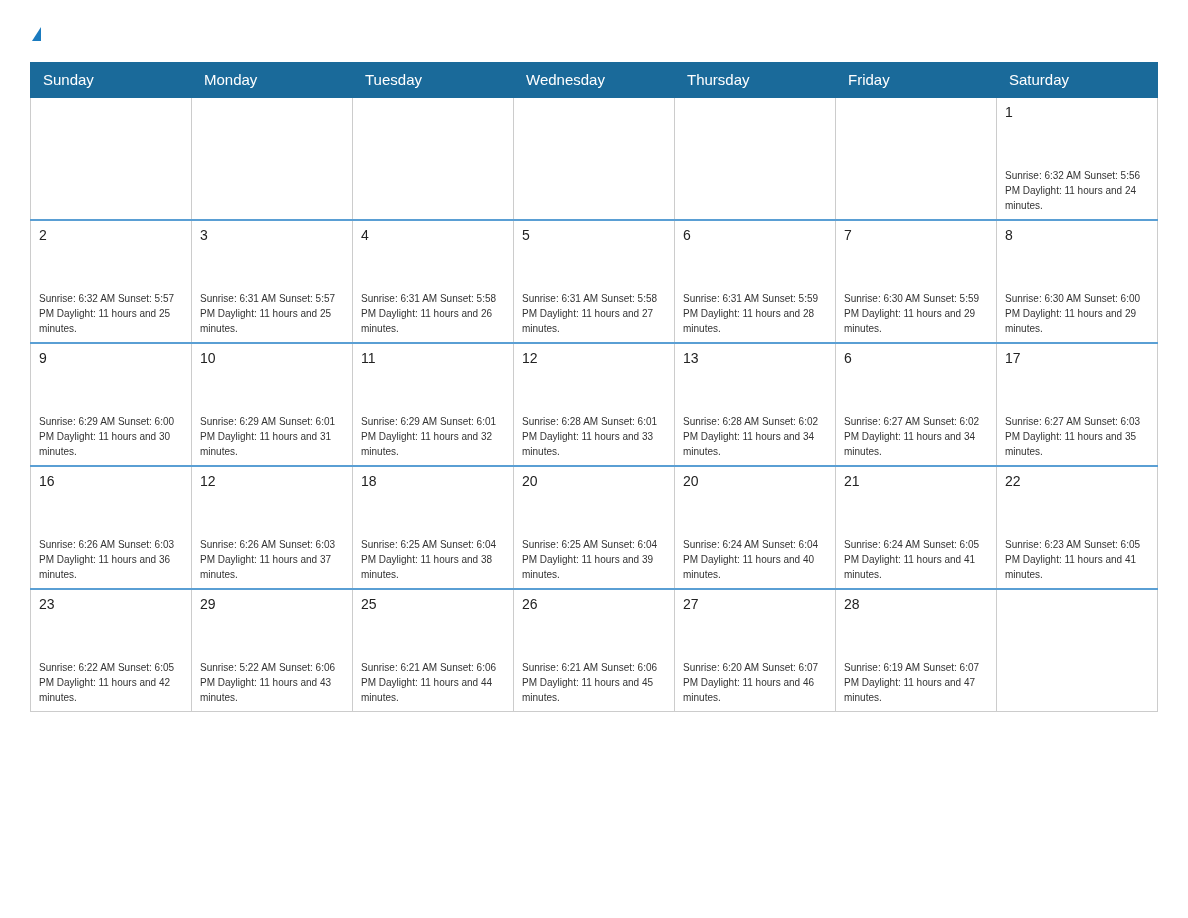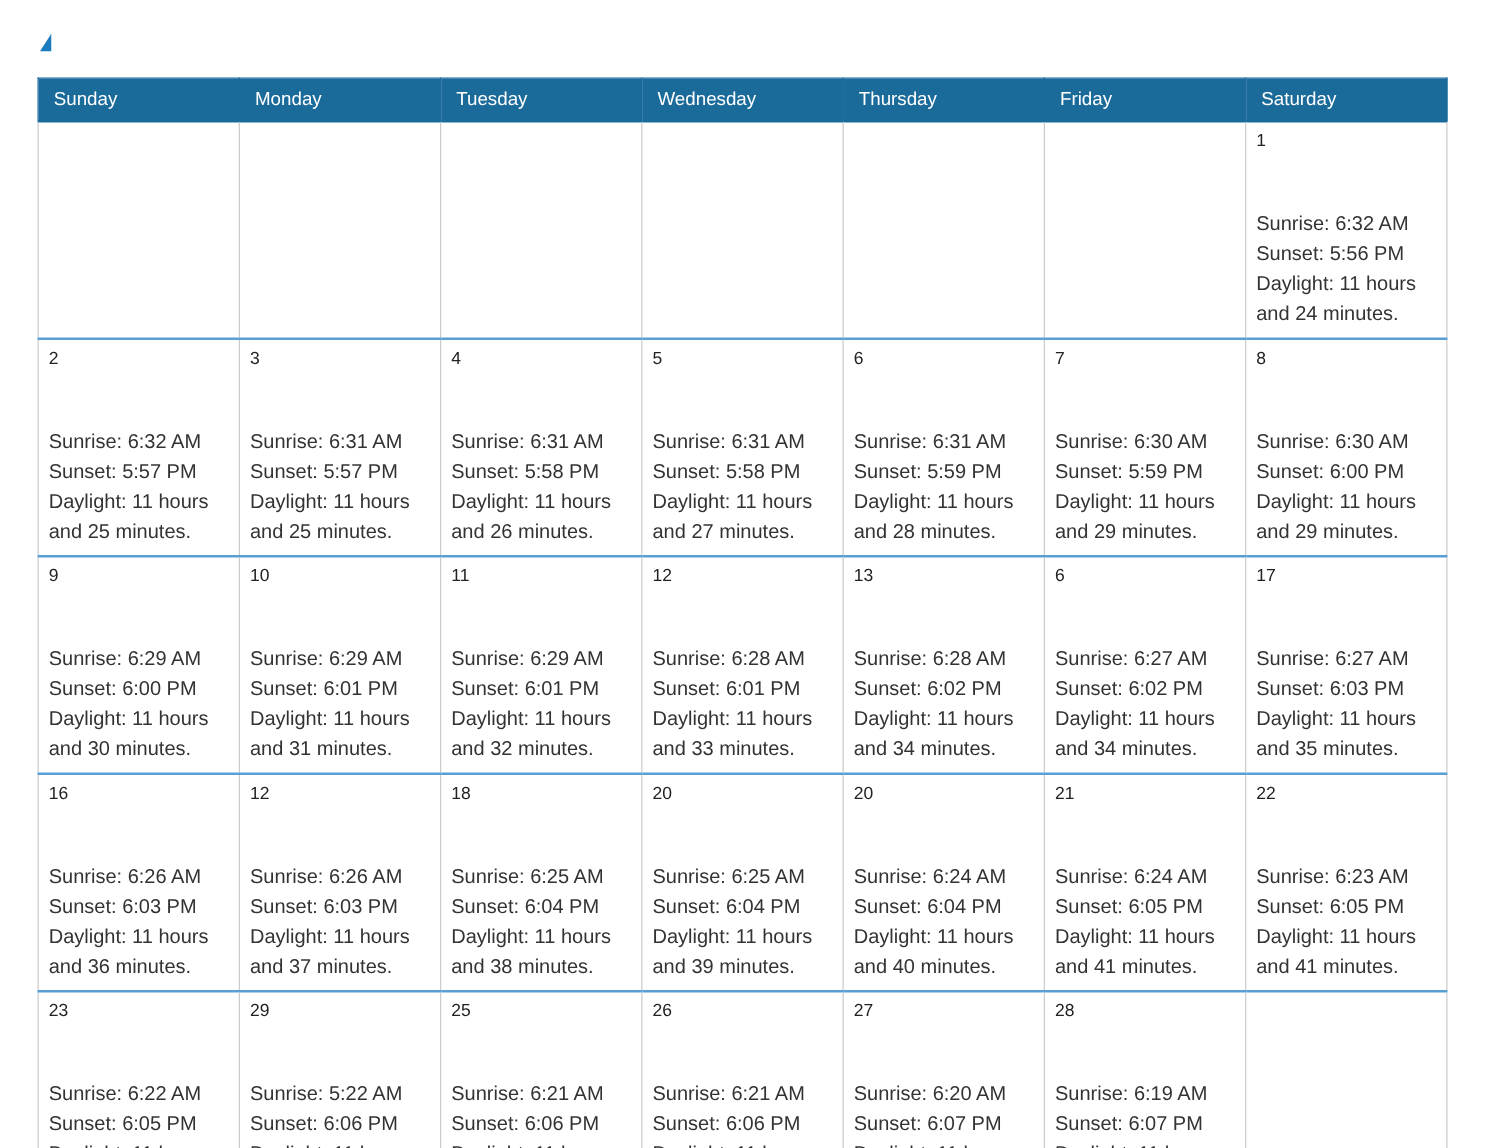--- a/index.html
+++ b/index.html
@@ -86,21 +86,21 @@
       border-left: 1px solid #ccc;
     }
     .day-number {
       font-size: 14px;
       font-weight: 500;
       color: #222;
       display: block;
       margin-bottom: 3px;
     }
     .day-info {
-      font-size: 16px;
+      font-size: 10px;
       line-height: 1.5;
       color: #333;
       margin-top: 48px;
     }
     .empty-cell {
       background: #fff;
     }
     .week-row td {
       border-top: 2px solid #5a9fd4;
     }

